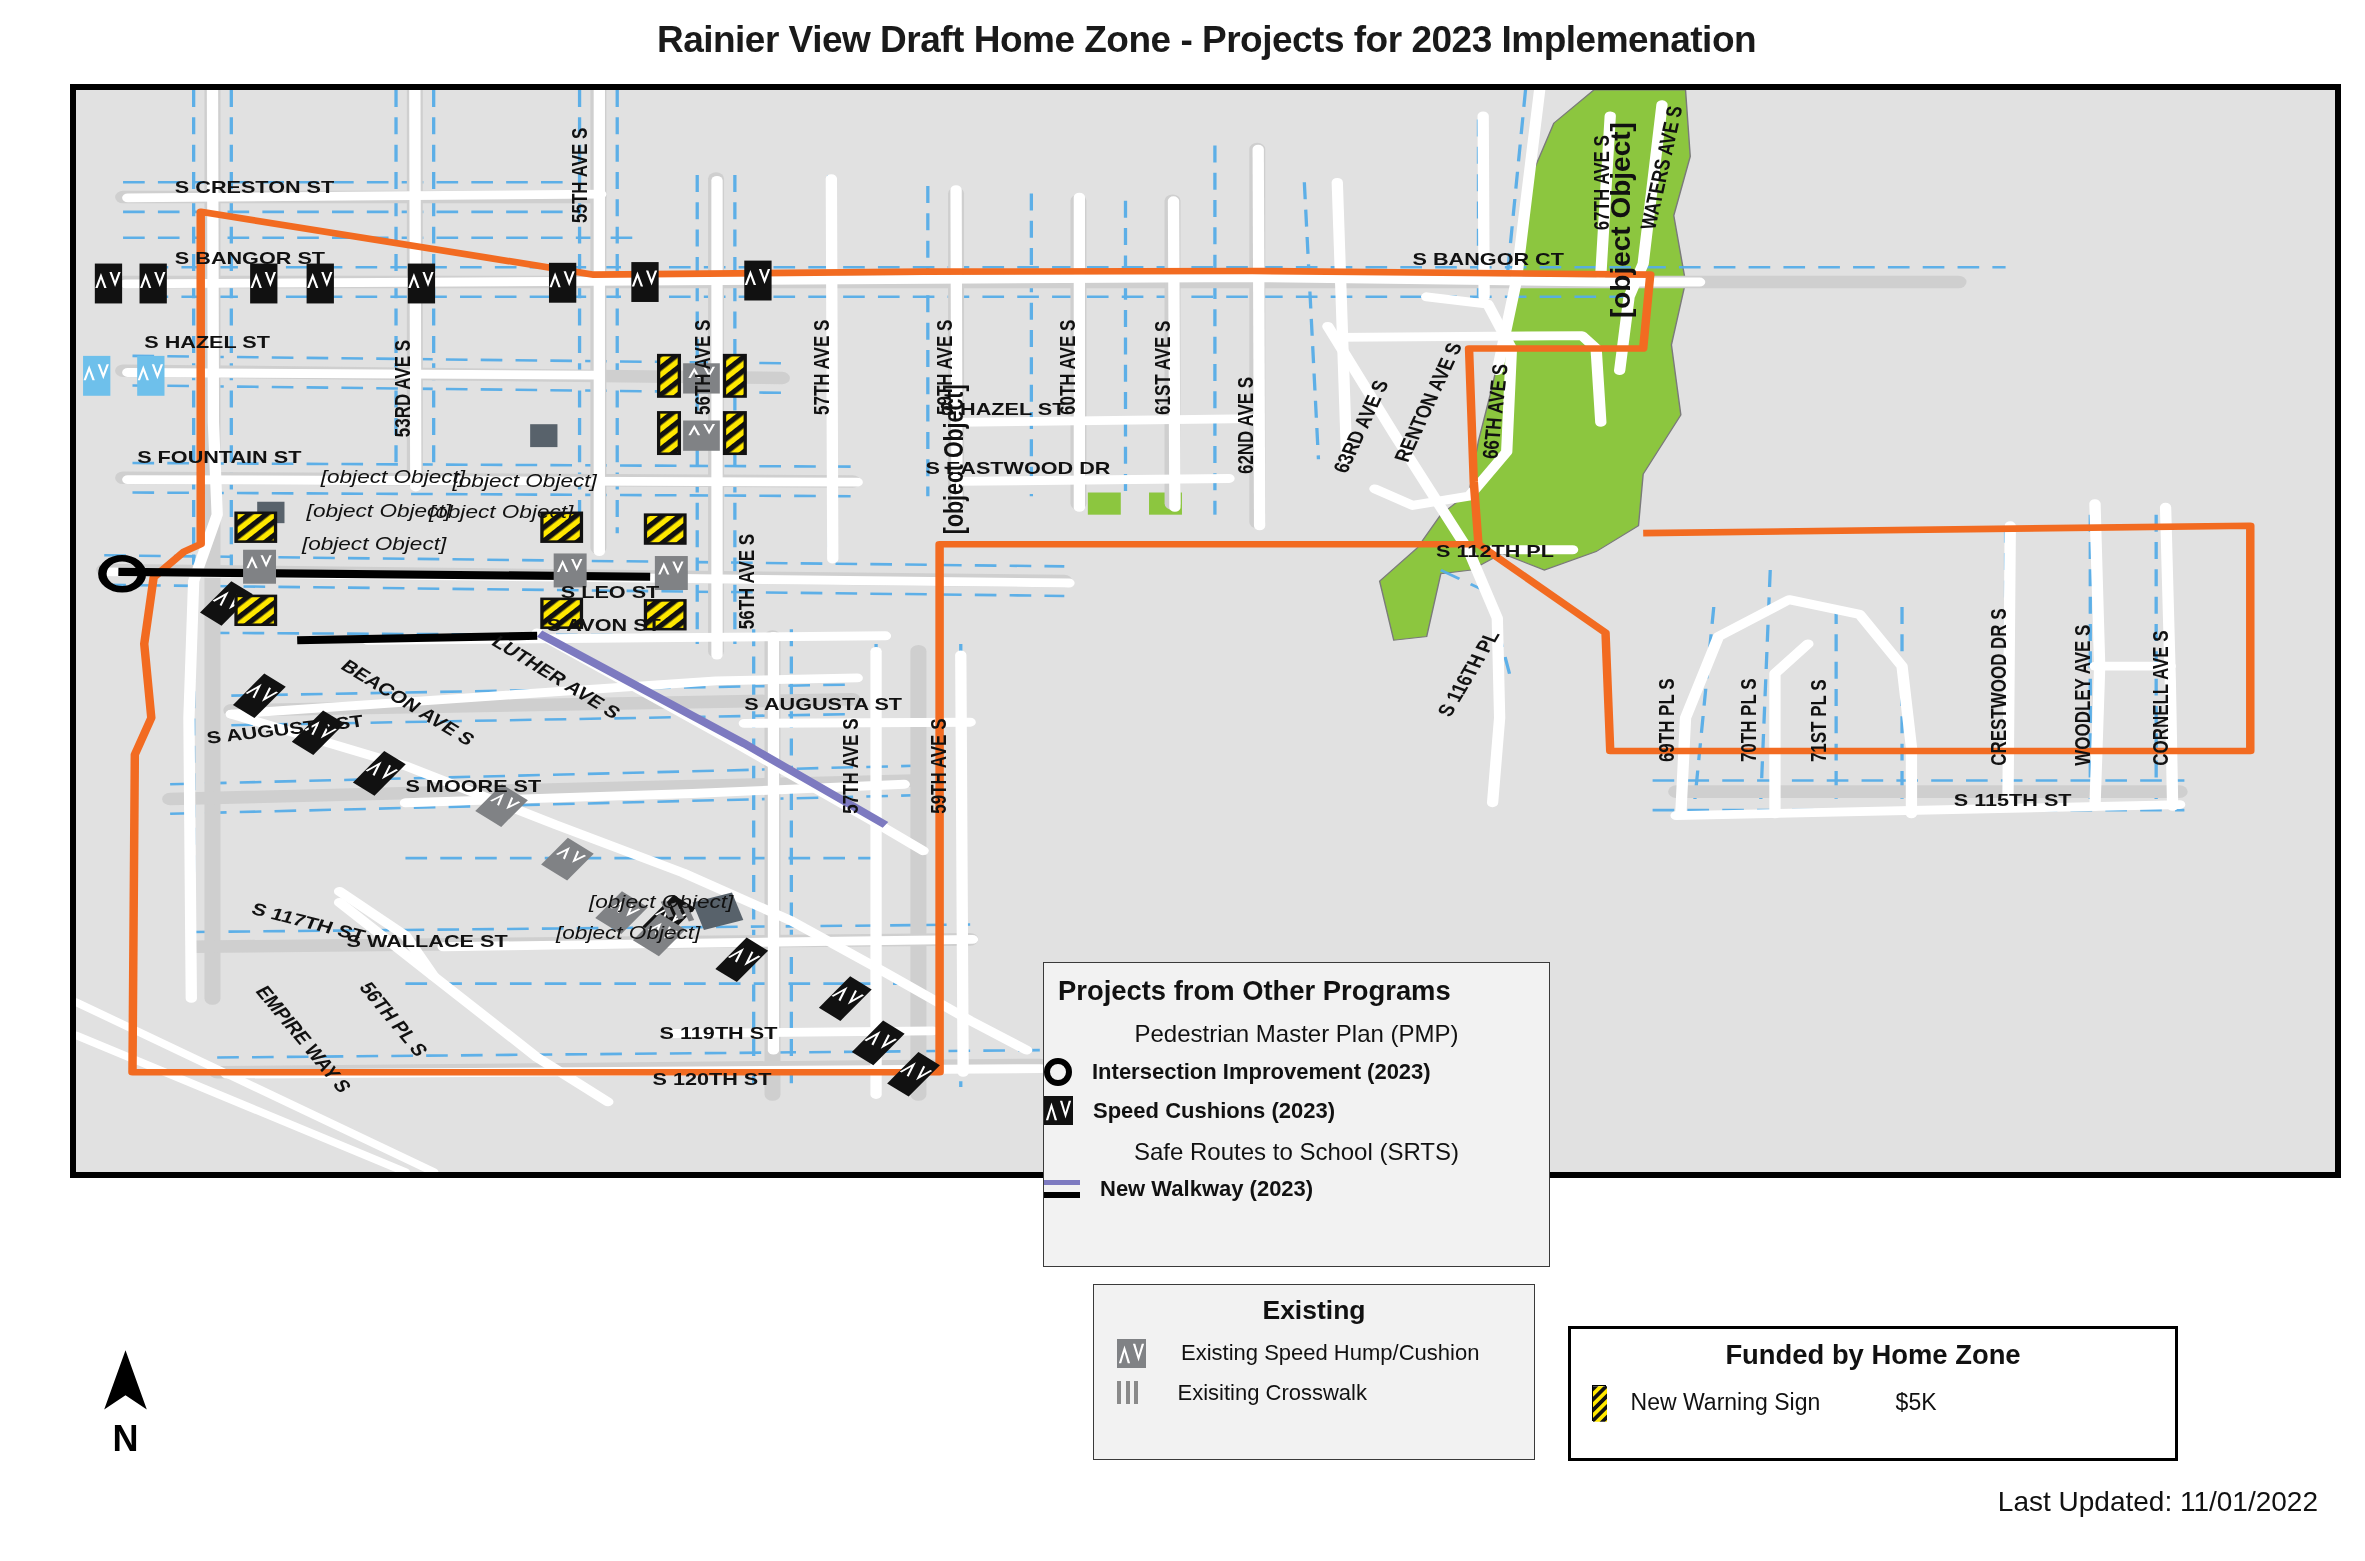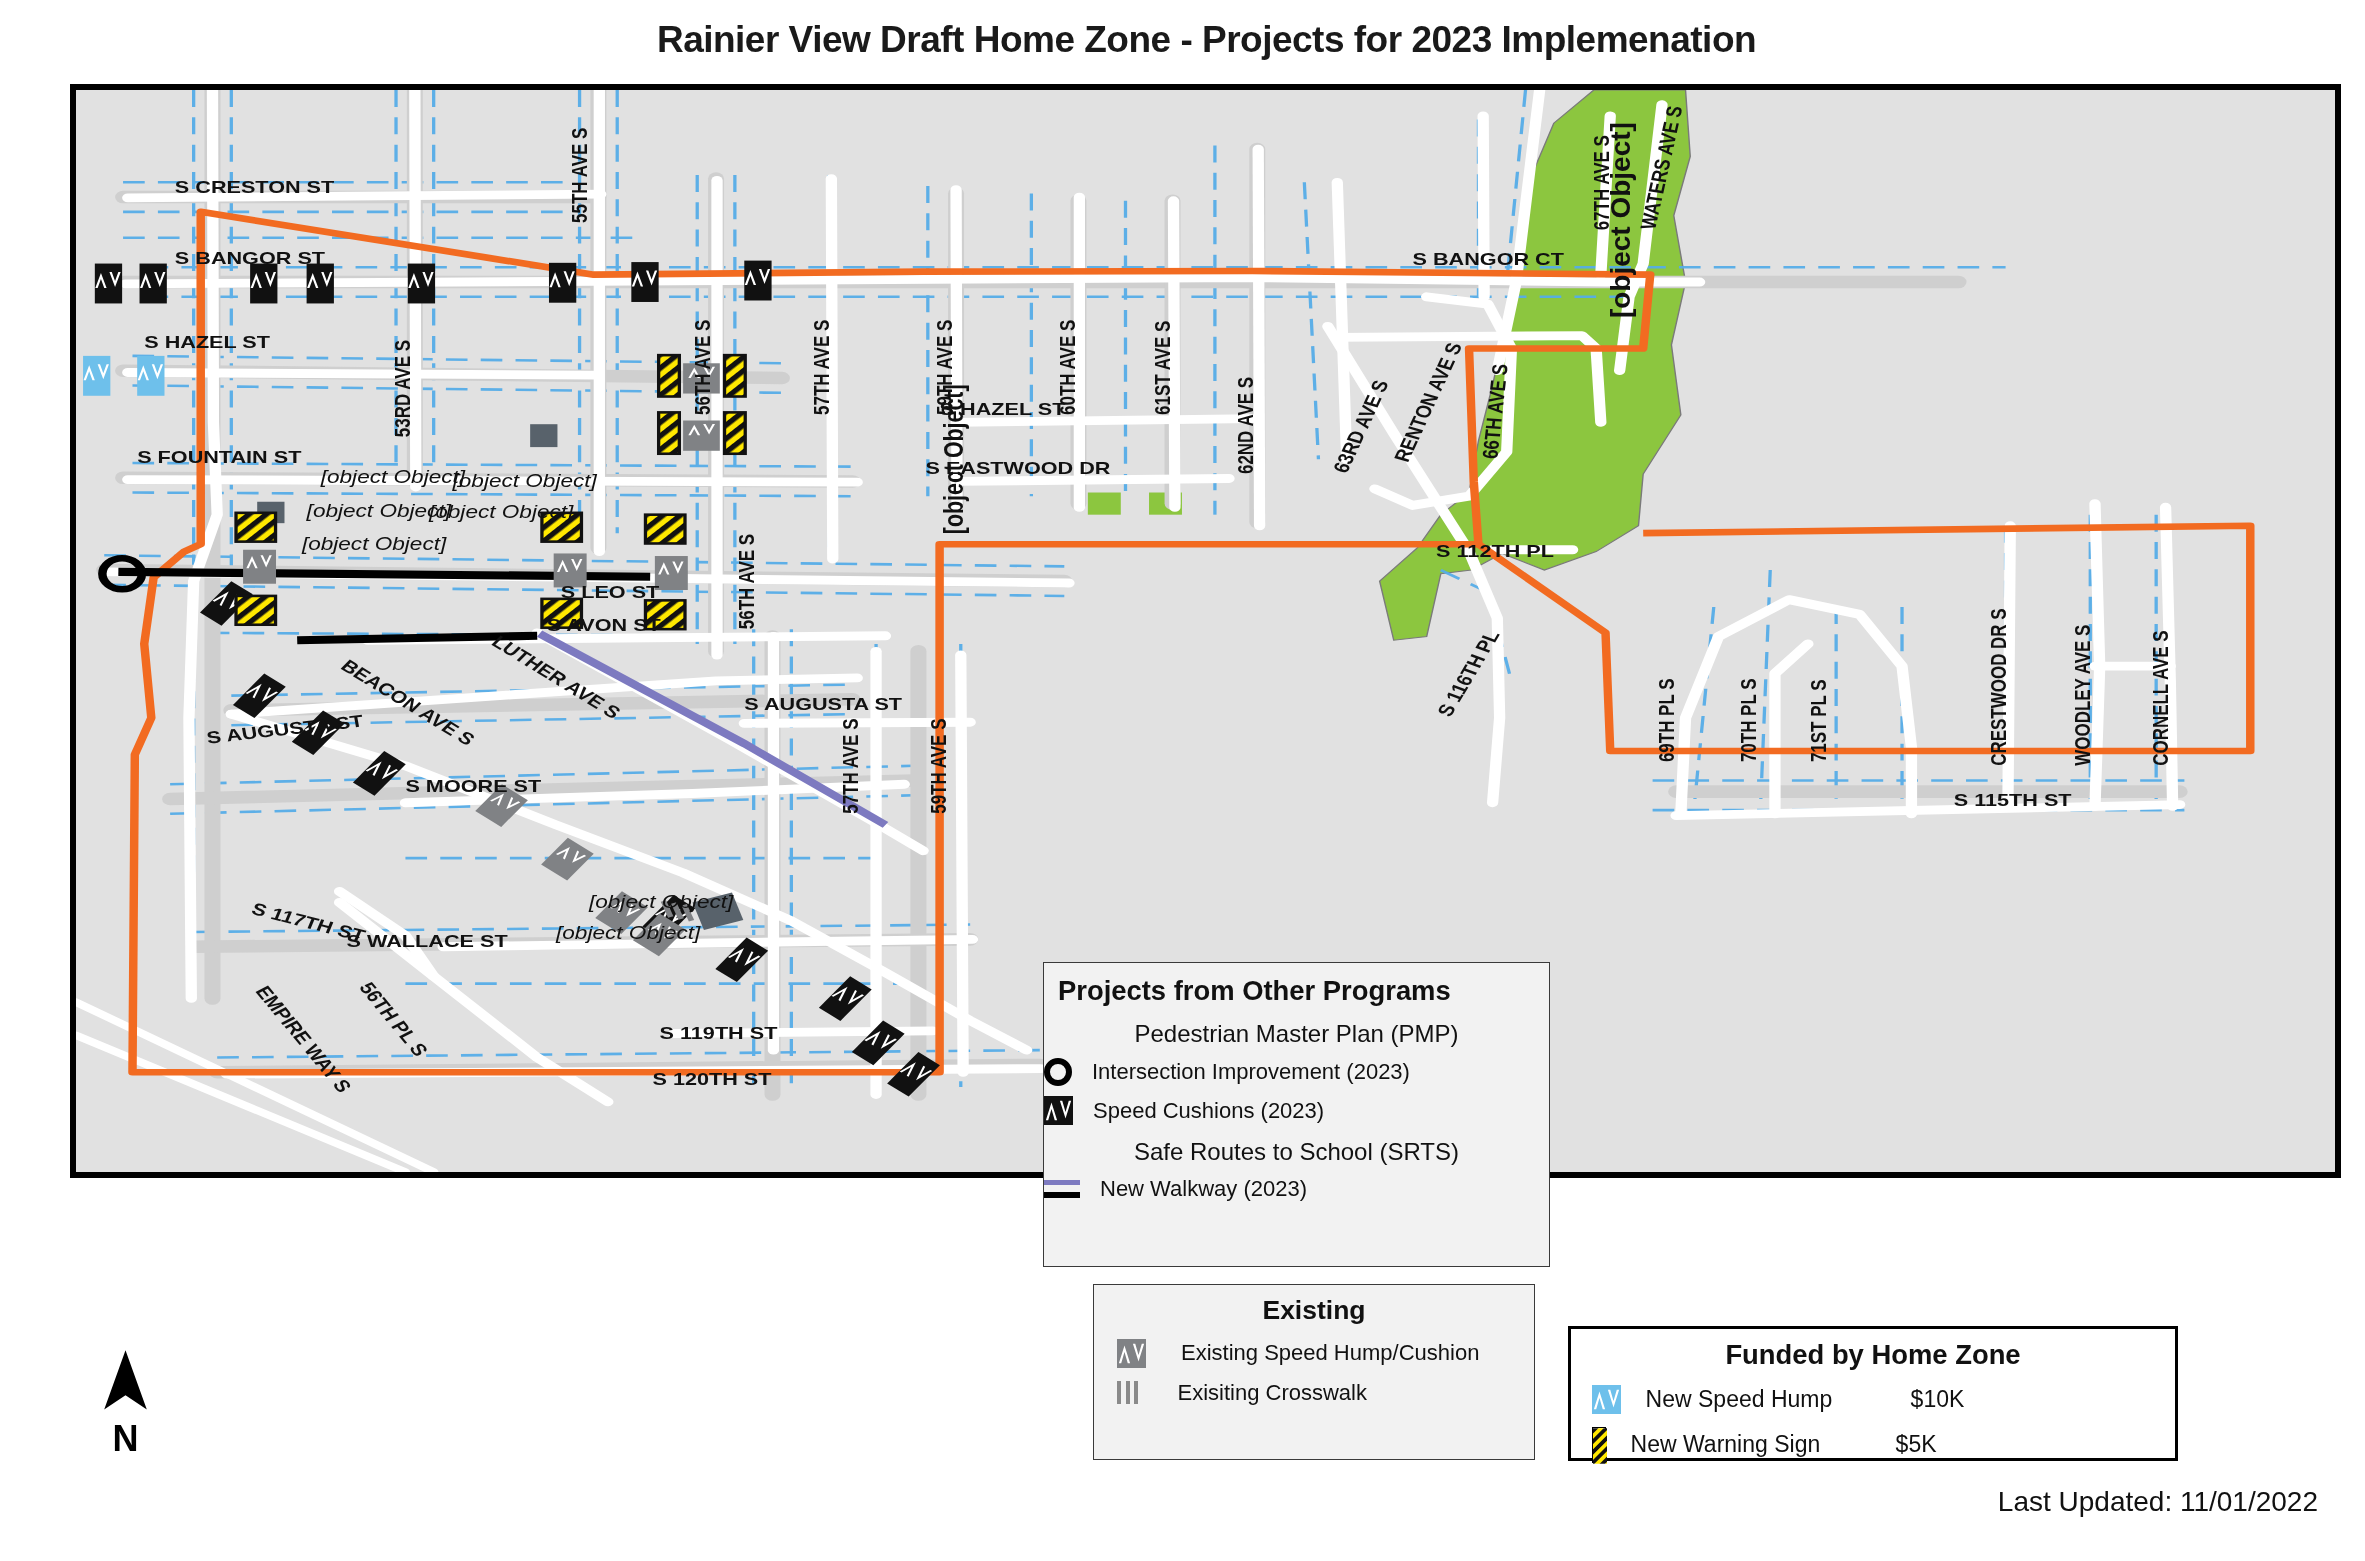--- a/index.html
+++ b/index.html
@@ -25,21 +25,21 @@
   .legend-box.white{background:#ffffff;border:3.8px solid #000000;}
   .lg-title{font-weight:bold;text-align:center;color:#111;}
   .lg-sub{text-align:center;color:#111;}
   .lg-row{display:flex;align-items:center;}
   .lg-label{color:#111;}
   .lg-cost{color:#111;}
 
   #legend-other{left:1043px;top:962px;width:507px;height:305px;}
   #legend-other .lg-title{font-size:27.4px;margin:12.3px 0 0 14px;text-align:left;}
   #legend-other .lg-sub{font-size:24px;margin-top:12.3px;}
-  #legend-other .lg-row{margin-top:10.4px;}
+  #legend-other .lg-row{margin-top:10.4px;font-weight:bold;}
   #legend-other .lg-label{font-size:22px;margin-left:20px;}
 
   #legend-existing{left:1093px;top:1284px;width:442px;height:176px;}
   #legend-existing .lg-title{font-size:26.5px;margin-top:10.4px;}
   #legend-existing .lg-row{margin-top:12.3px;padding-left:23px;}
   #legend-existing .lg-label{font-size:22px;margin-left:35px;}
 
   #legend-funded{left:1568px;top:1326px;width:610px;height:135px;}
   #legend-funded .lg-title{font-size:27.4px;margin-top:10.4px;}
   #legend-funded .lg-row{margin-top:13.2px;padding-left:21px;align-items:center;}
@@ -591,31 +591,20 @@
         <span></span>
         <span></span>
     </span>
     <span class="lg-label">Exisiting Crosswalk</span>
   </div>
 </div>
 
 <div class="legend-box white" id="legend-funded">
   <div class="lg-title">Funded by Home Zone</div>
 
-  <div class="lg-row">
-    <span class="sw sw-sq">
-      <svg width="29" height="29" viewBox="0 0 62 62">
-          <rect width="62" height="62" fill="#6ec0eb"></rect>
-        <path d="M4 52 L16 14 L28 52 L23 52 L16 28 L9 52 Z" fill="#fff"></path>
-        <path d="M34 10 L46 48 L58 10 L53 10 L46 34 L39 10 Z" fill="#fff"></path>
-        </svg>
-    </span>
-    <span class="lg-label">New Speed Hump</span>
-    <span class="lg-cost">$10K</span>
-  </div>
 
   <div class="lg-row">
     <span class="sw sw-warn">
       <svg width="14" height="36" viewBox="0 0 30 76">
         <defs>
             <pattern id="wh2" width="16" height="16" patternUnits="userSpaceOnUse" patternTransform="rotate(45)">
           <rect width="16" height="16" fill="#ffe800"></rect>
               <rect width="8" height="16" fill="#111"></rect>
             </pattern>
           </defs>

